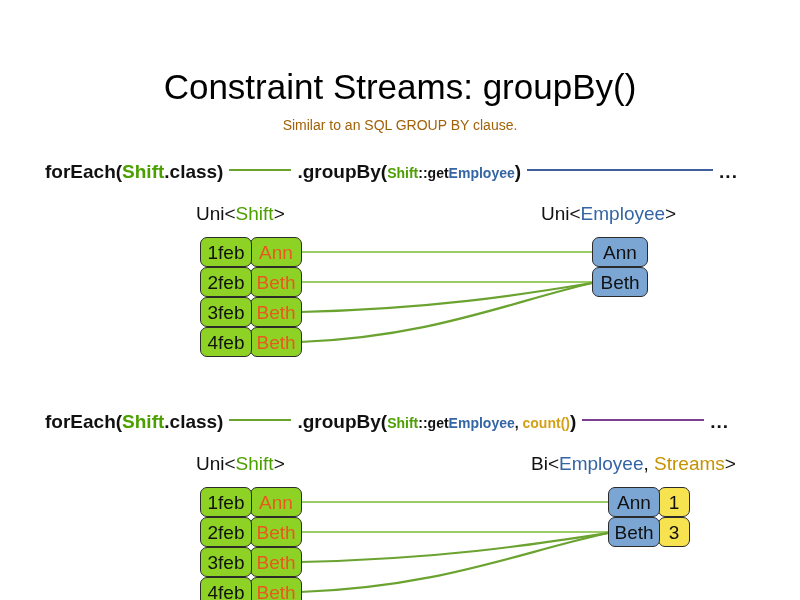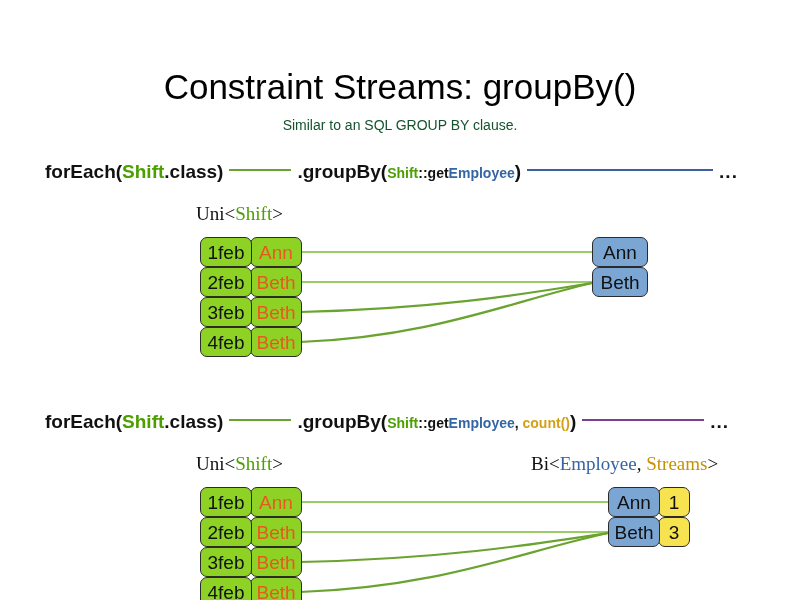--- a/index.html
+++ b/index.html
@@ -36,21 +36,21 @@
     color: #000000;
     white-space: nowrap;
   }
   .page-subtitle {
     position: absolute;
     left: 0;
     top: 70px;
     width: 800px;
     text-align: center;
     font-size: 14px;
-    color: #14532d;
+    color: #a16207;
     white-space: nowrap;
   }
 
   
   .code-line {
     position: absolute;
     white-space: nowrap;
     font-size: 19px;
     color: #111111;
     line-height: 1;
@@ -85,21 +85,20 @@
     color: #111111;
   }
 
   
   .type-caption {
     position: absolute;
     white-space: nowrap;
     font-size: 19px;
     color: #111111;
     line-height: 1;
-    font-family: Liberation Serif, serif;
   }
 
   
   .links {
     position: absolute;
     left: 0;
     top: 0;
     width: 800px;
     height: 600px;
     pointer-events: none;
@@ -159,20 +158,23 @@
   </svg>
 
   <div class="code-line" style="left:45px; top:115px;">
     <span class="tok-plain">forEach(</span><span class="tok-shift">Shift</span><span class="tok-plain">.class)</span><span class="rule green"></span><span class="tok-plain">.groupBy(</span><span class="small tok-shift">Shift</span><span class="small tok-plain">::get</span><span class="small tok-employee">Employee</span><span class="tok-plain">)</span><span class="rule blue"></span><span class="ellipsis">...</span>
   </div>
 
   <div class="type-caption" style="left:196px; top:157px;">
     <span class="tok-plain">Uni&lt;</span><span class="tok-shift">Shift</span><span class="tok-plain">&gt;</span>
   </div>
 
+  <div class="type-caption" style="left:541px; top:157px;">
+    <span class="tok-plain">Uni&lt;</span><span class="tok-employee">Employee</span><span class="tok-plain">&gt;</span>
+  </div>
 
   <div class="tuple" style="left:200px; top:190px;">
     <div class="cell green left-cell" style="width:52px;">
         <span class="txt-date">1feb</span>
       </div>
     <div class="cell green right-cell" style="width:52px;">
         <span class="txt-name-orange">Ann</span>
       </div>
   </div>
   <div class="tuple" style="left:200px; top:220px;">

